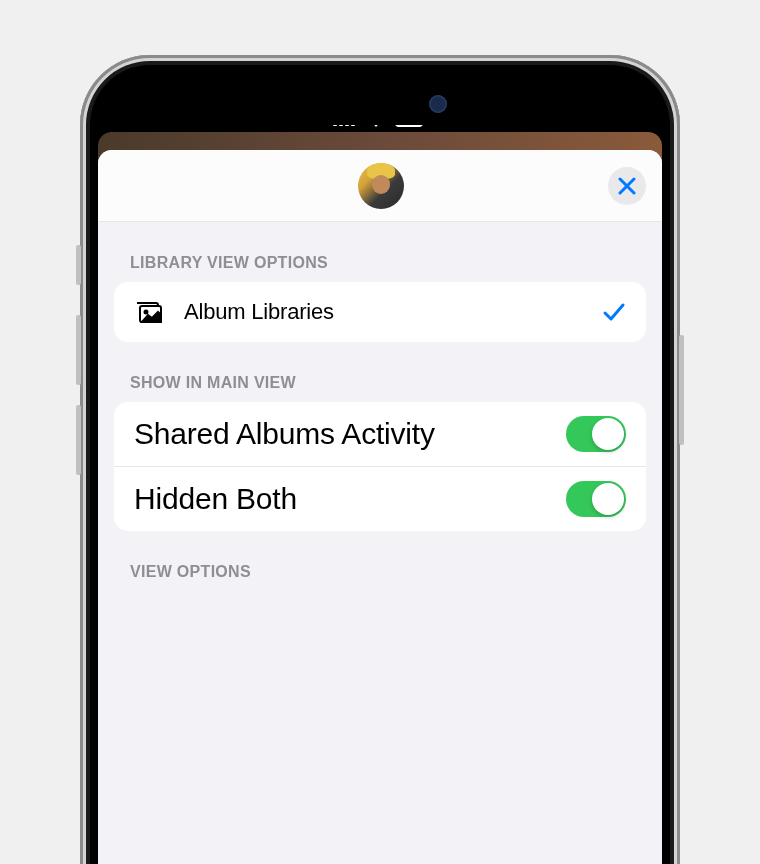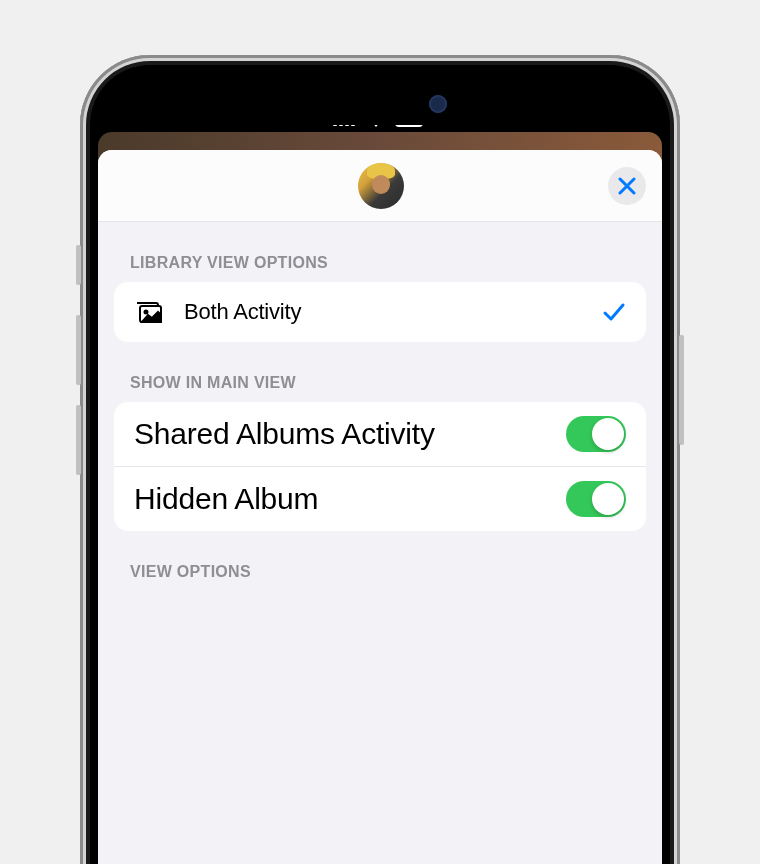--- a/index.html
+++ b/index.html
@@ -312,41 +312,41 @@
         <div class="list-row">
           <div class="row-icon">
             <svg width="30" height="24" viewBox="0 0 30 24" fill="none" stroke="#000" stroke-width="2">
               <rect x="6" y="6" width="21" height="16" rx="2"></rect>
               <path d="M3 3 L22 3 C23 3 24 4 24 5 L24 6"></path>
               <circle cx="12" cy="12" r="1.5" fill="#000"></circle>
               <path d="M8 22 L14 15 L18 18 L24 12 L27 15" fill="#000" stroke="none"></path>
               <path d="M8 22 L27 22 L27 15 L24 12 L18 18 L14 15 Z" fill="#000"></path>
             </svg>
           </div>
-          <div class="row-label">Both Activity</div>
+          <div class="row-label">Album Libraries</div>
           <svg class="checkmark" width="24" height="24" viewBox="0 0 24 24" fill="none" stroke="#007aff" stroke-width="3" stroke-linecap="round" stroke-linejoin="round">
             <path d="M3 13 L9 19 L21 5"></path>
           </svg>
         </div>
 
 
 
       </div>
 
       <div class="section-header">SHOW IN MAIN VIEW</div>
 
       <div class="section-group">
 
         <div class="toggle-row">
           <div class="toggle-label">Shared Albums Activity</div>
           <div class="toggle"></div>
         </div>
 
         <div class="toggle-row">
-          <div class="toggle-label">Hidden Album</div>
+          <div class="toggle-label">Hidden Both</div>
           <div class="toggle"></div>
         </div>
 
       </div>
 
       <div class="section-header">VIEW OPTIONS</div>
 
     </div>
 
   </div>

